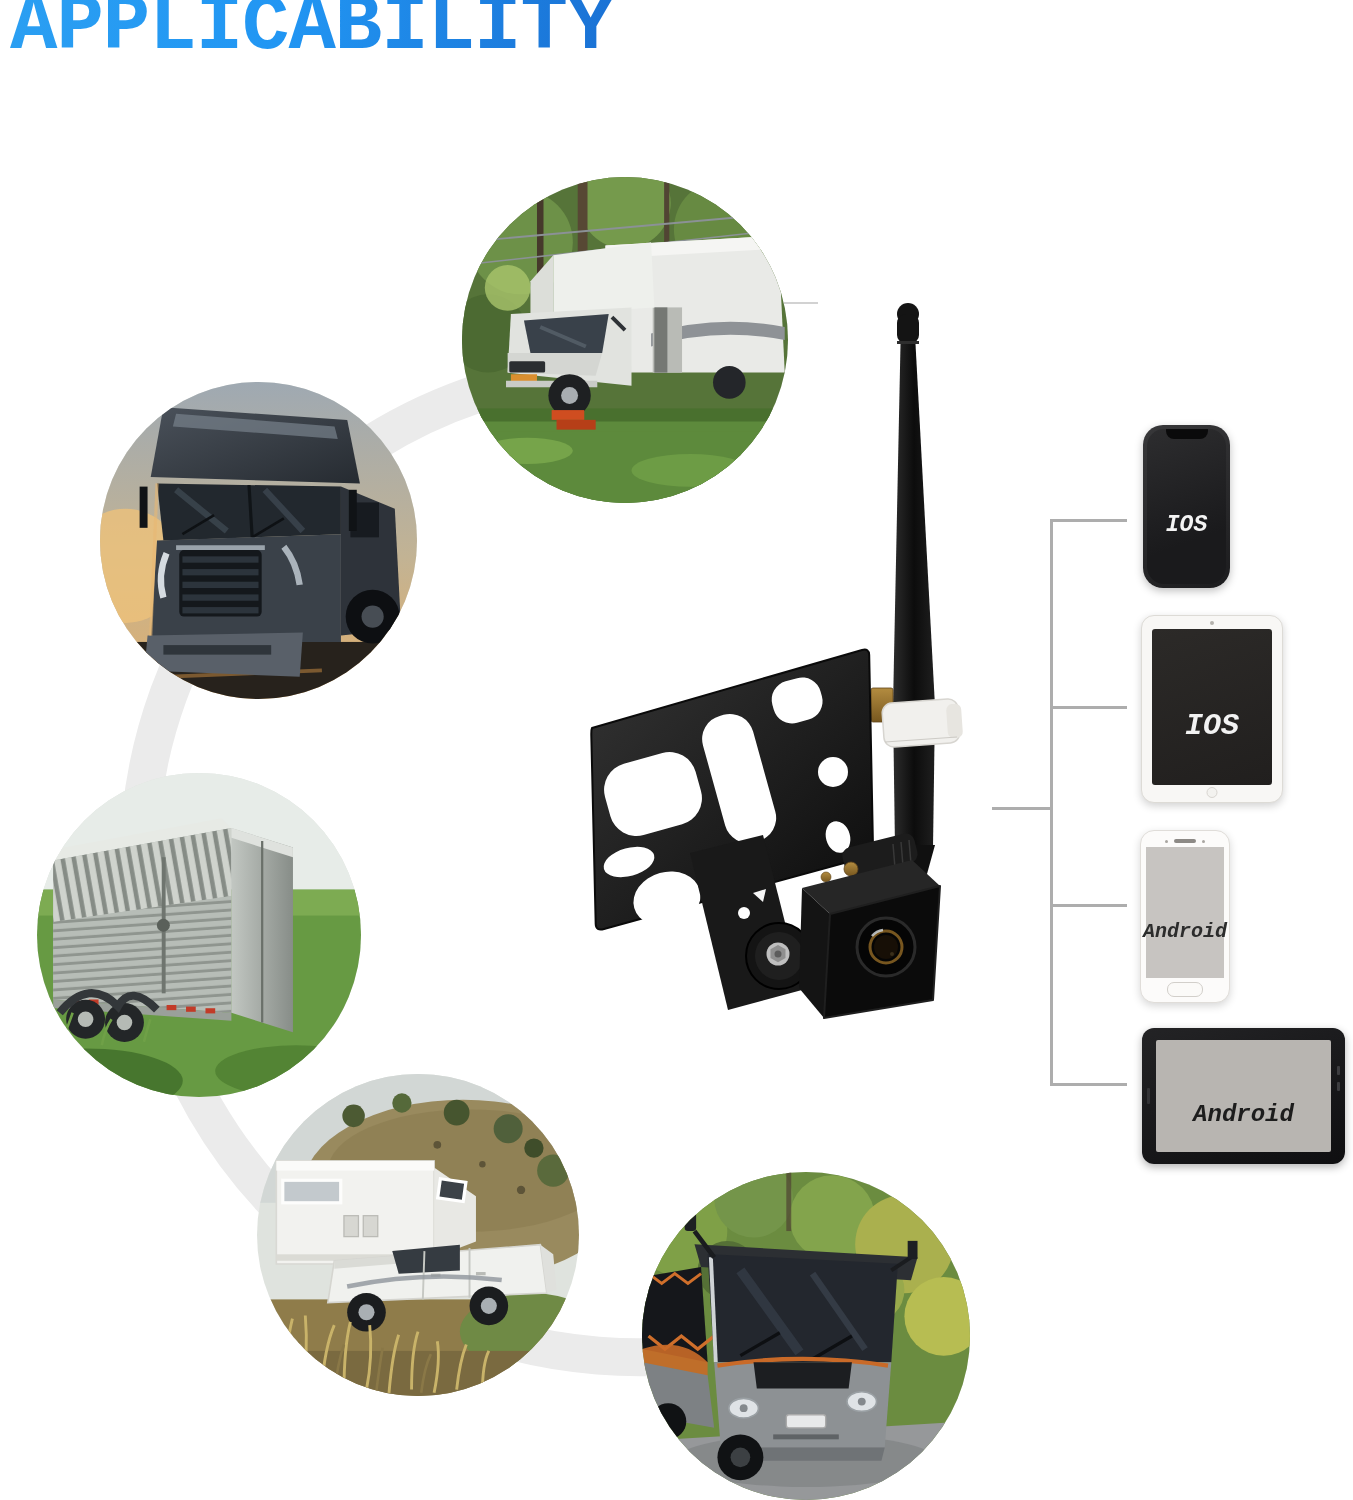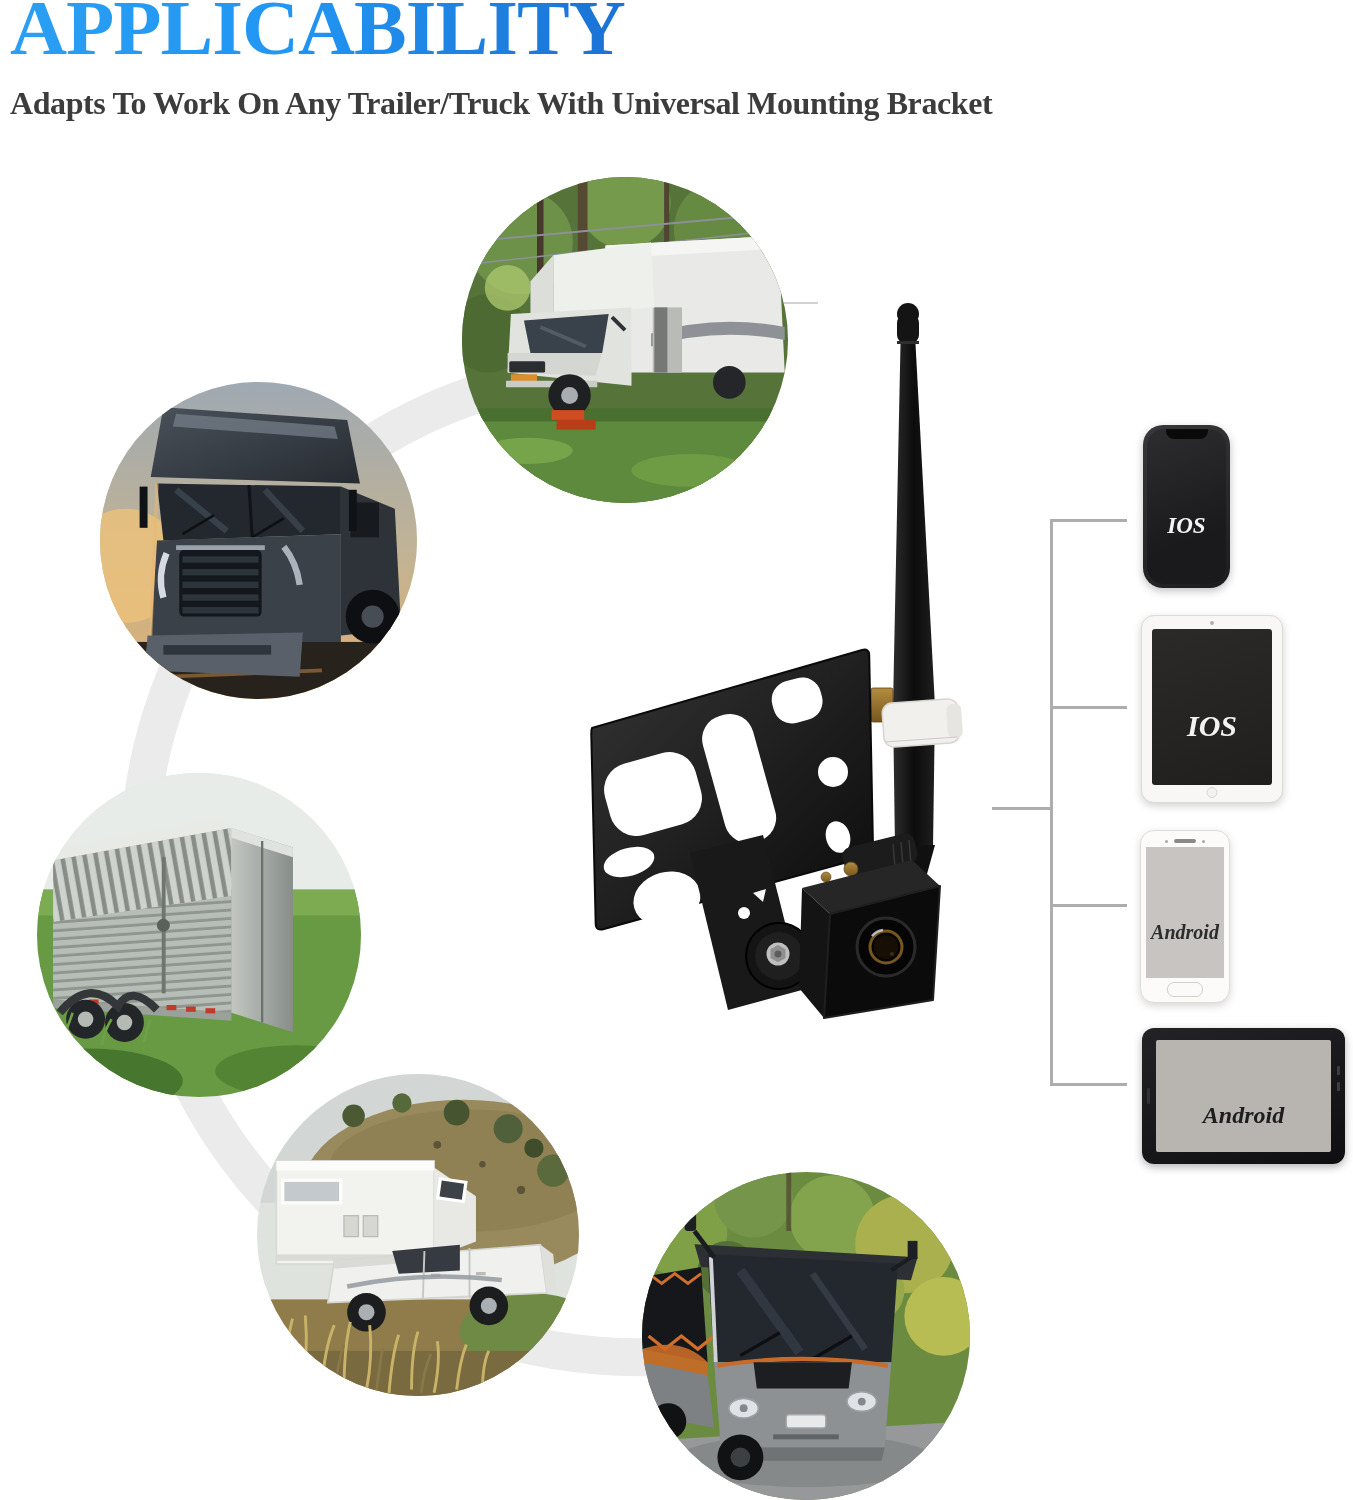--- a/index.html
+++ b/index.html
@@ -1,18 +1,18 @@
 <!DOCTYPE html>
 <html><head>
 <meta charset="utf-8">
 <style>
   html,body{margin:0;padding:0;background:#fff;}
   .canvas{
     position:relative;width:1353px;height:1500px;background:#ffffff;overflow:hidden;
-    font-family:Liberation Serif, serif;
+    font-family:Liberation Mono, monospace;
   }
   
   .title{
     position:absolute;left:10px;top:-12px;
     font-size:79px;font-weight:900;letter-spacing:-1px;line-height:1;
     background:linear-gradient(100deg,#2b9ff2 0%,#2196f3 45%,#1a71d4 100%);
     -webkit-background-clip:text;background-clip:text;color:transparent;
     white-space:nowrap;
   }
   @supports not ((-webkit-background-clip:text) or (background-clip:text)){
@@ -113,21 +113,20 @@
 </head>
 <body>
 
 <div class="canvas">
 
   <svg class="ring-svg" width="1353" height="1500" viewBox="0 0 1353 1500">
     <path d="M727,375 A500,495 0 1 0 811,1327" fill="none" stroke="#ebebeb" stroke-width="38"></path>
   </svg>
 
   <div class="title">APPLICABILITY</div>
-  <div class="subtitle">Adapts To Work On Any Trailer/Truck With Universal Mounting Bracket</div>
 
   <div class="cline" style="left:992px;top:807px;width:58px;height:3px;"></div>
   <div class="cline" style="left:1050px;top:519px;width:3px;height:567px;"></div>
   <div class="cline" style="left:1050px;top:519px;width:77px;height:3px;"></div>
   <div class="cline" style="left:1050px;top:706px;width:77px;height:3px;"></div>
   <div class="cline" style="left:1050px;top:904px;width:77px;height:3px;"></div>
   <div class="cline" style="left:1050px;top:1083px;width:77px;height:3px;"></div>
 
   <div class="photo-circle c-rv">
     <svg viewBox="0 0 100 100" preserveAspectRatio="none">

